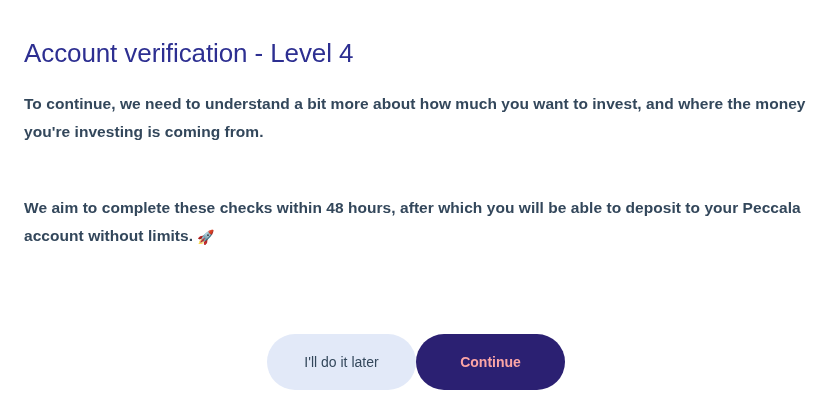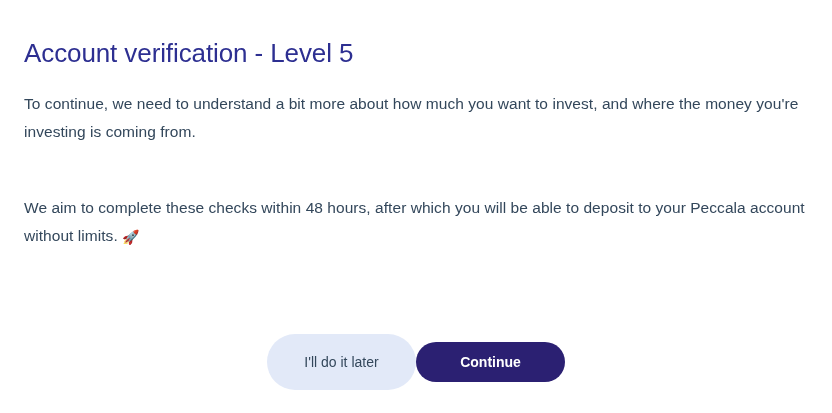--- a/index.html
+++ b/index.html
@@ -35,20 +35,21 @@
     letter-spacing: -0.1px;
     color: #2d2f91;
     white-space: nowrap;
   }
 
   .body-copy {
     position: absolute;
     left: 24px;
     top: 90px;
     width: 786px;
+    font-weight: bold;
   }
 
   .body-copy p {
     margin: 0 0 22px 0;
     font-size: 15.5px;
     line-height: 28px;
     color: #33475b;
     letter-spacing: 0.05px;
   }
 
@@ -91,32 +92,32 @@
   .btn-secondary {
     width: 149px;
     height: 56px;
     background: #e2e9f8;
     color: #33475b;
     font-weight: 400;
   }
 
   .btn-primary {
     width: 149px;
-    height: 40px;
+    height: 56px;
     background: #2b2072;
-    color: #ffffff;
+    color: #fca5a5;
     font-weight: 700;
   }
 </style>
 </head>
 <body>
 
 <div class="page">
 
-  <h1 class="page-title">Account verification - Level 5</h1>
+  <h1 class="page-title">Account verification - Level 4</h1>
 
   <div class="body-copy">
     <p>To continue, we need to understand a bit more about how much you want to invest, and where the money you're investing is coming from.</p>
 
 
     <p><span>We aim to complete these checks within 48 hours, after which you will be able to deposit to your Peccala account without limits.</span> <span class="emoji">🚀</span></p>
   </div>
 
   <div class="actions">
     <button class="btn btn-secondary">I'll do it later</button>

